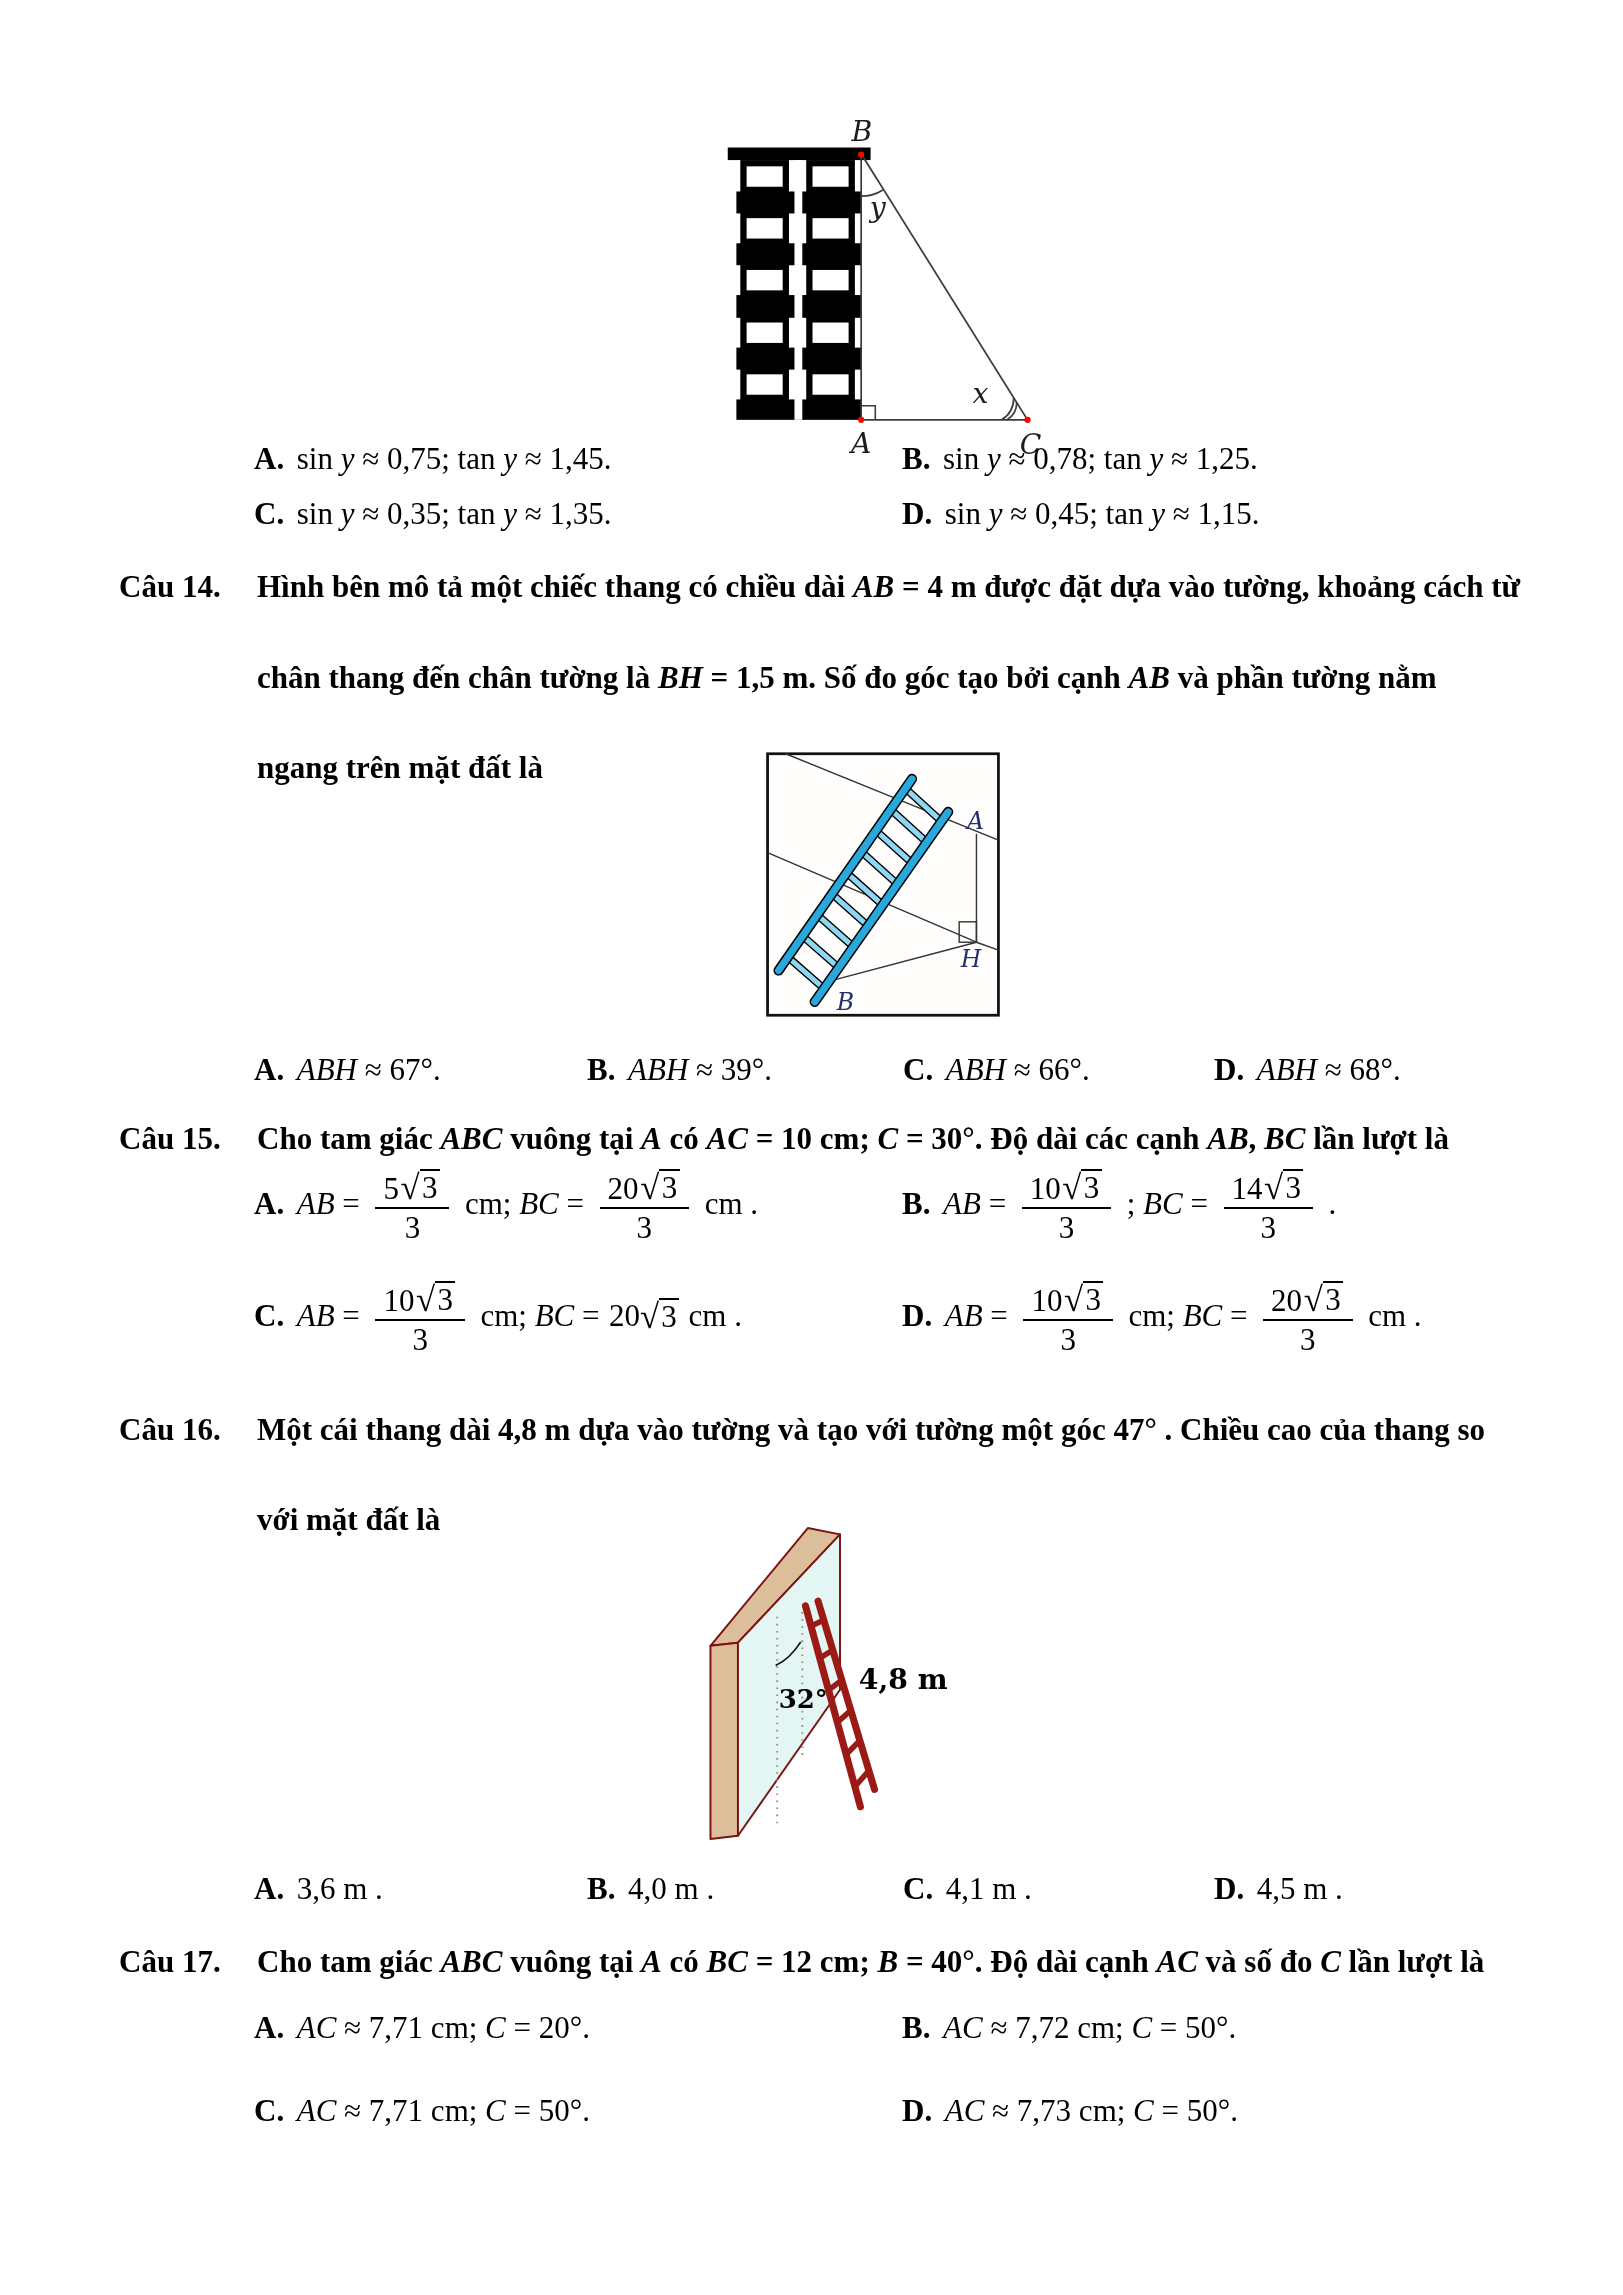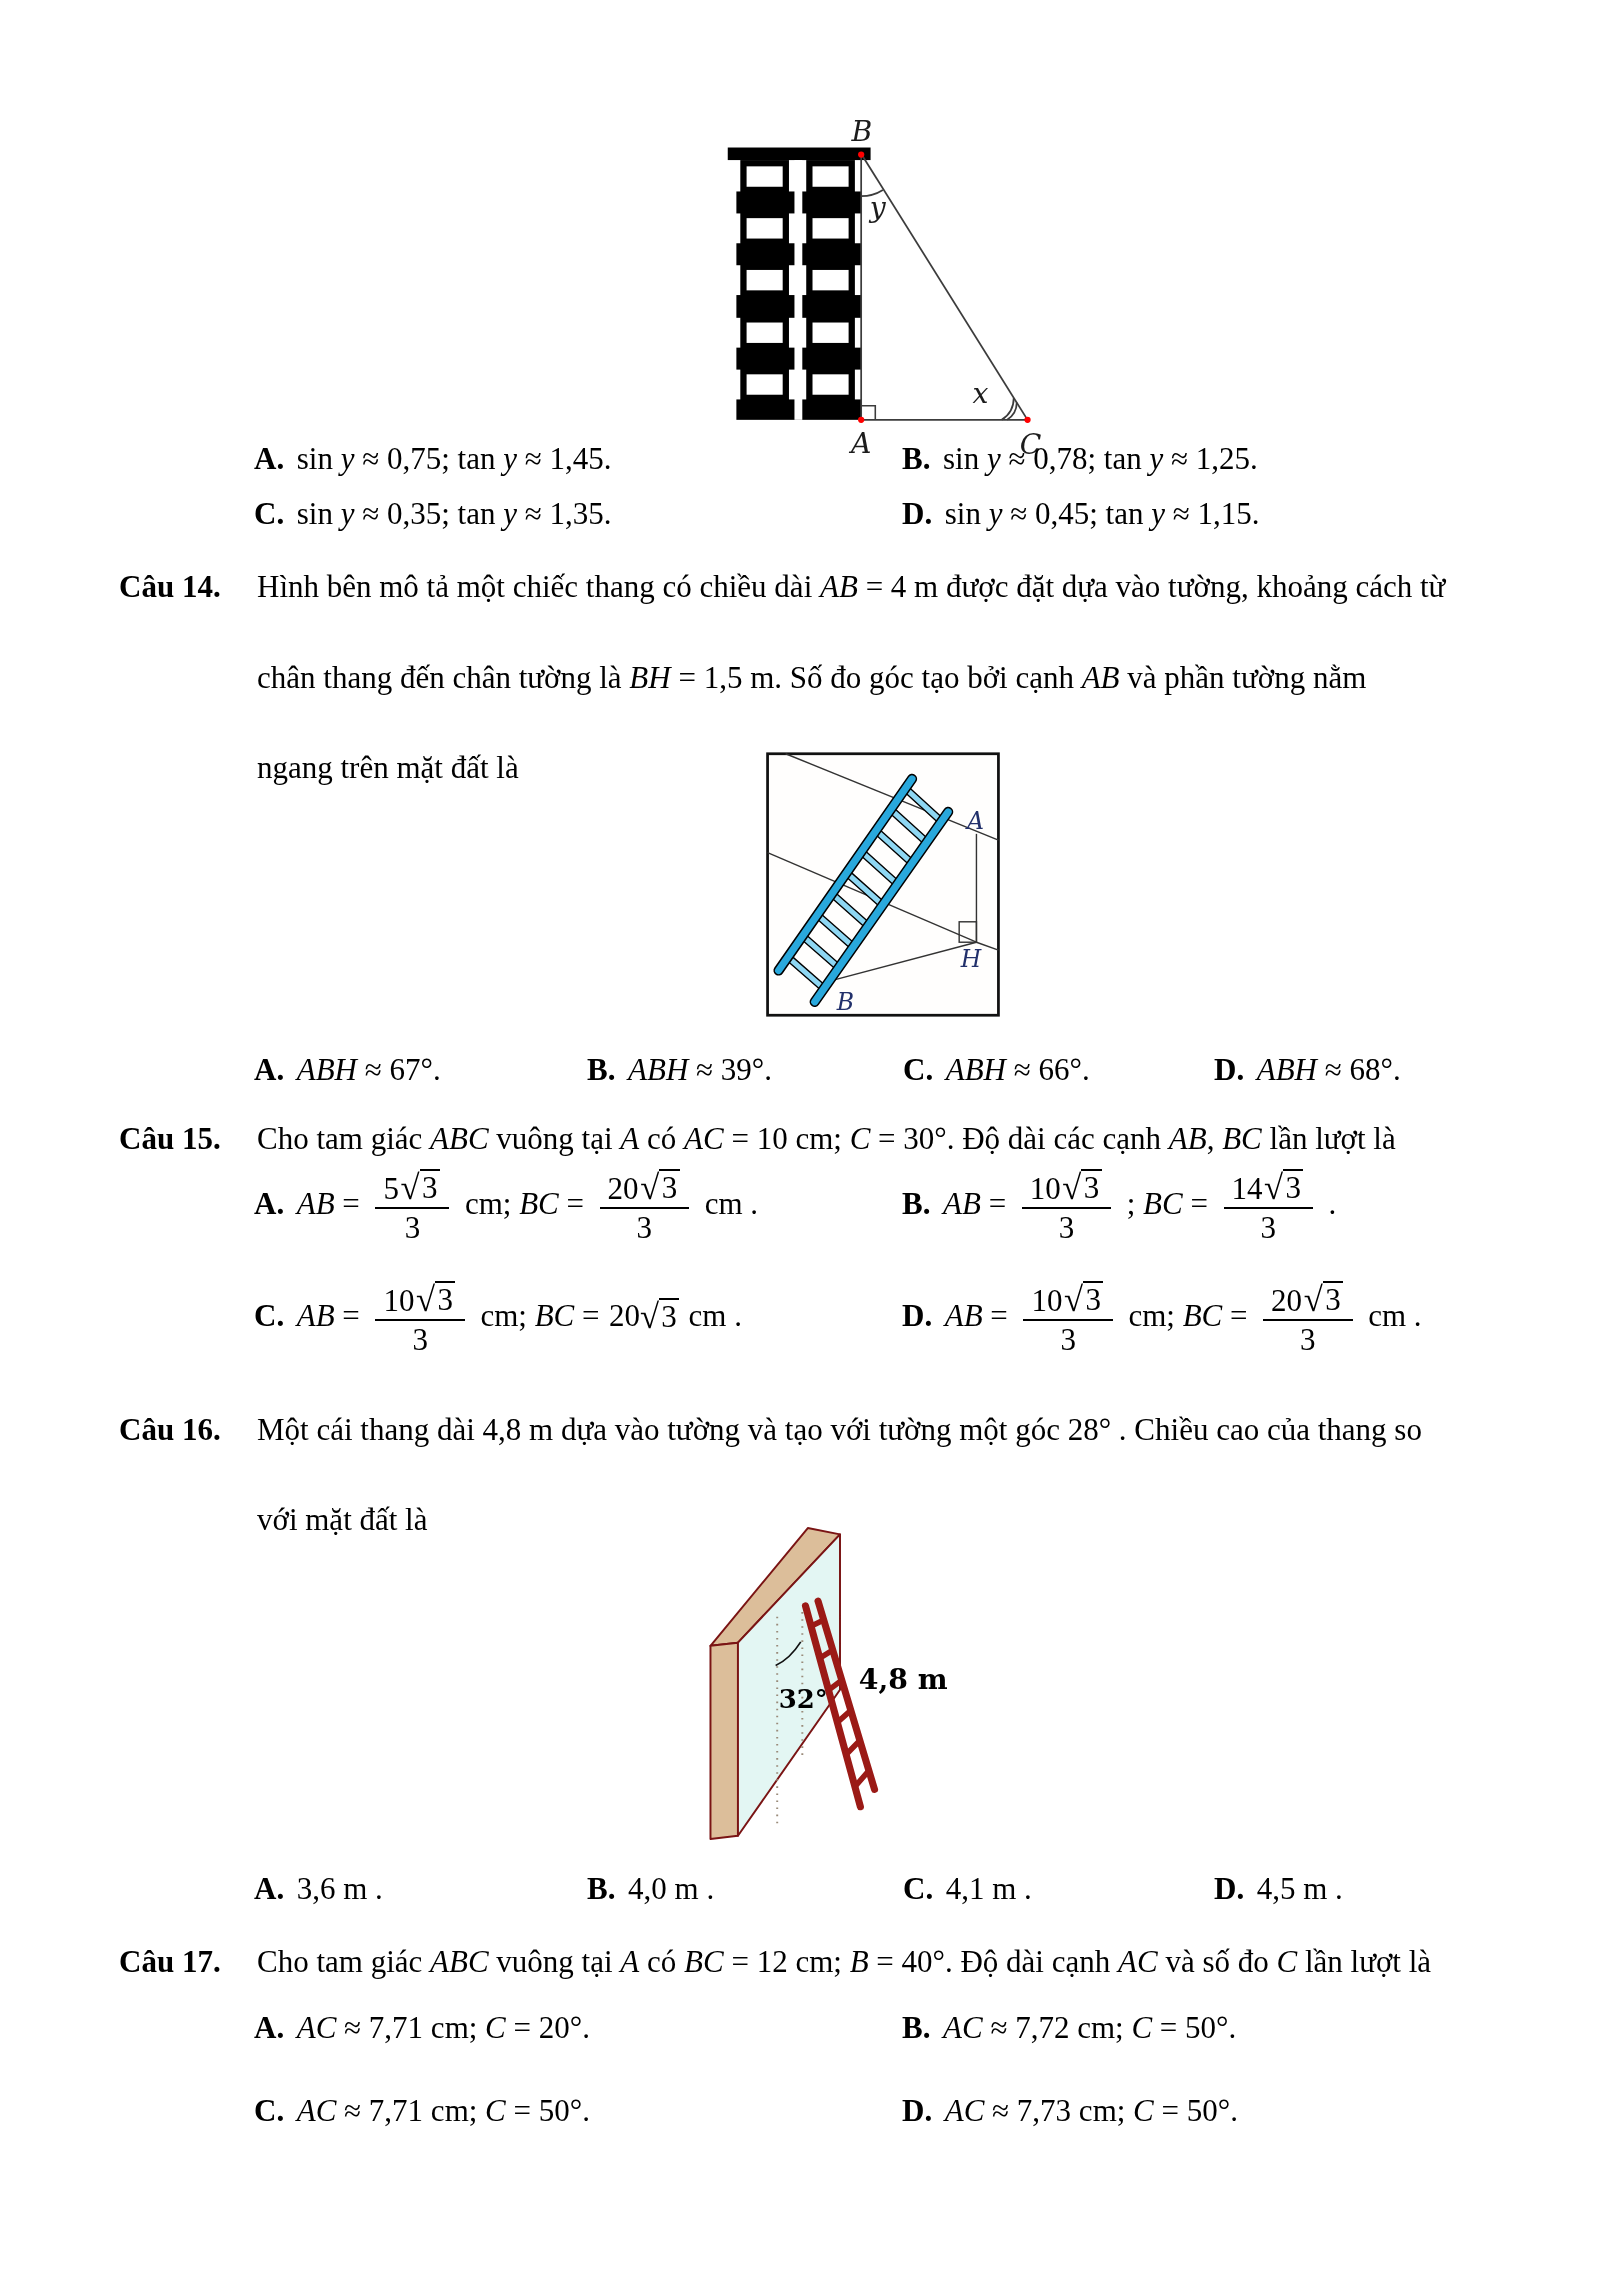--- a/index.html
+++ b/index.html
@@ -1,20 +1,20 @@
 <!DOCTYPE html>
 <html style="font-size:12.6px"><head>
 <meta charset="utf-8">
 <style>
   html,body{margin:0;padding:0;background:#888;}
   .page{position:relative;width:1623px;height:2295px;background:#ffffff;
         font-family:"Liberation Serif",serif;font-size:31px;color:#000;overflow:hidden;}
   .abs{position:absolute;}
   .qlabel{position:absolute;font-weight:bold;white-space:nowrap;}
-  .qline{position:absolute;white-space:nowrap;}
+  .qline{position:absolute;white-space:nowrap;font-weight:bold;}
   .opt{position:absolute;white-space:nowrap;}
   .olabel{font-weight:bold;margin-right:12.6px;}
   .mi{font-style:italic;}
   .mt{font-style:normal;}
   .frac{display:inline-flex;flex-direction:column;align-items:center;
         vertical-align:middle;margin:0 7.9px;line-height:1.05;}
   .fnum{display:inline-flex;align-items:flex-end;border-bottom:2.4px solid #000;padding:0 7.9px 2.4px;}
   .fden{padding-top:2.4px;}
   .sq{display:inline-flex;align-items:flex-end;white-space:nowrap;margin:0 1.6px;}
   .sqsign{font-size:1.12em;line-height:0.95;}
@@ -200,21 +200,21 @@
             <span class="mt">20</span>
             <span class="sq">
               <span class="sqsign">√</span>
               <span class="rad">3</span>
             </span>
           </span>
           <span class="fden">3</span>
         </span><span class="mt"> cm .</span></span></div>
 
   <div class="qlabel" style="left:119px;top:1412px">Câu 16.</div>
-  <div class="qline" style="left:257px;top:1412px"><span class="mt">Một cái thang dài 4,8 m dựa vào tường và tạo với tường một góc 28° . Chiều cao của thang so</span></div>
+  <div class="qline" style="left:257px;top:1412px"><span class="mt">Một cái thang dài 4,8 m dựa vào tường và tạo với tường một góc 47° . Chiều cao của thang so</span></div>
   <div class="qline" style="left:257px;top:1502px"><span class="mt">với mặt đất là</span></div>
 
   <svg class="abs" style="left:683px;top:1524px;font-size:39px" width="314" height="330" viewBox="0 0 400 420">
     <g stroke="#7a1414" stroke-width="2.5" stroke-linejoin="round">
       <polygon points="35,155 159,5 200,13 70,151" fill="#dcbe9a"></polygon>
       <polygon points="35,155 70,151 70,397 35,401" fill="#dcbe9a"></polygon>
       <polygon points="70,151 200,13 200,211 70,397" fill="#e3f6f3"></polygon>
     </g>
     <g stroke="#9a8b7a" stroke-width="2.5" stroke-dasharray="2,7">
       <line x1="120" y1="118" x2="120" y2="385"></line>

